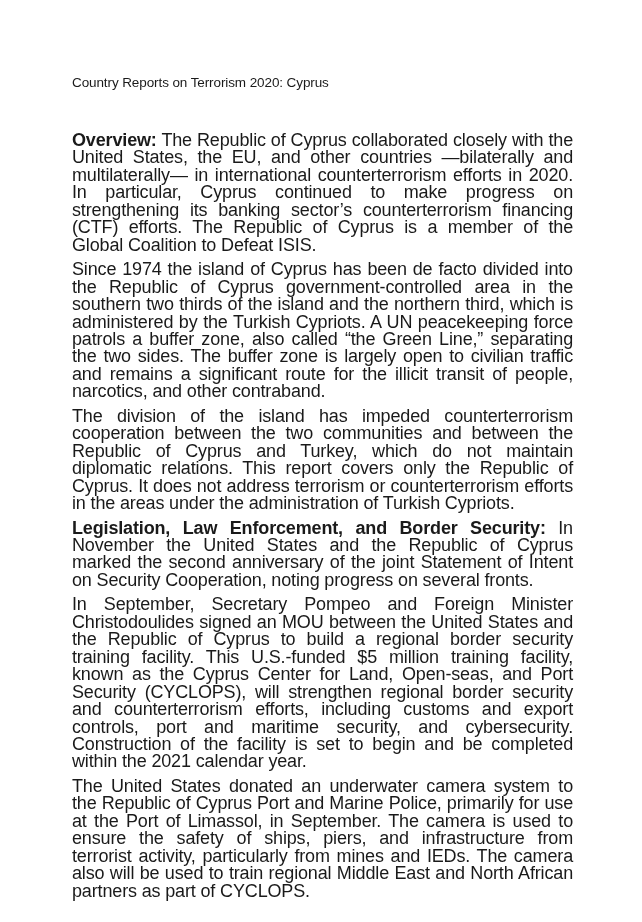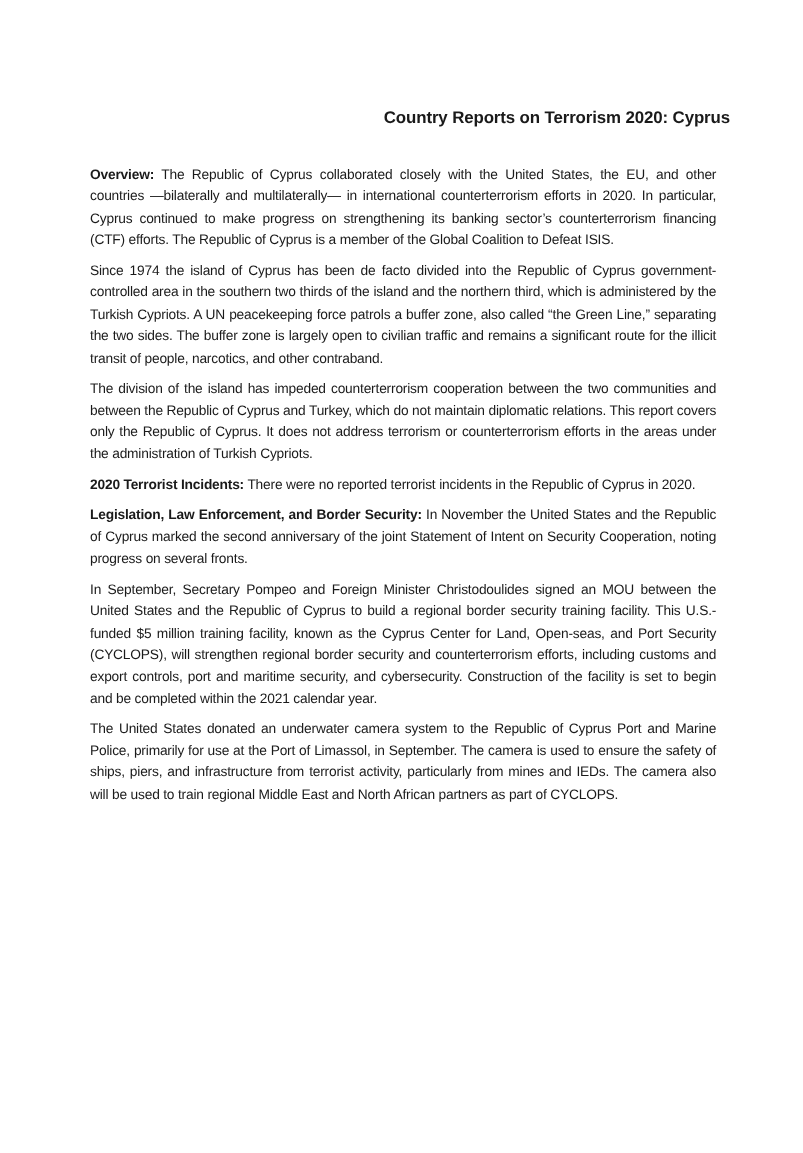--- a/index.html
+++ b/index.html
@@ -19,35 +19,35 @@
     position: absolute;
     left: 72px;
     top: 0;
     width: 501px;
   }
   .title {
     position: absolute;
     top: 75px;
     left: 0;
     width: 501px;
-    text-align: right;
-    font-weight: bold;
+    text-align: left;
+    font-weight: normal;
     font-size: 13.5px;
     letter-spacing: -0.1px;
-    margin: 11px;
+    margin: 0;
   }
   .body {
     position: absolute;
     top: 132px;
     left: 0;
     width: 501px;
   }
   .para {
     margin: 0 0 7px 0;
-    font-size: 11px;
+    font-size: 18px;
     line-height: 17.45px;
     text-align: justify;
     letter-spacing: -0.15px;
   }
   .lead {
     font-weight: bold;
   }
 </style>
 </head>
 <body>
@@ -55,21 +55,20 @@
 <div class="page">
   <h1 class="title">Country Reports on Terrorism 2020: Cyprus</h1>
 
   <div class="body">
     <p class="para"><span class="lead">Overview:</span><span> The Republic of Cyprus collaborated closely with the United States, the EU, and other countries —bilaterally and multilaterally— in international counterterrorism efforts in 2020.  In particular, Cyprus continued to make progress on strengthening its banking sector’s counterterrorism financing (CTF) efforts.  The Republic of Cyprus is a member of the Global Coalition to Defeat ISIS.</span></p>
 
     <p class="para"><span>Since 1974 the island of Cyprus has been de facto divided into the Republic of Cyprus government-controlled area in the southern two thirds of the island and the northern third, which is administered by the Turkish Cypriots.  A UN peacekeeping force patrols a buffer zone, also called “the Green Line,” separating the two sides.  The buffer zone is largely open to civilian traffic and remains a significant route for the illicit transit of people, narcotics, and other contraband.</span></p>
 
     <p class="para"><span>The division of the island has impeded counterterrorism cooperation between the two communities and between the Republic of Cyprus and Turkey, which do not maintain diplomatic relations.  This report covers only the Republic of Cyprus.  It does not address terrorism or counterterrorism efforts in the areas under the administration of Turkish Cypriots.</span></p>
 
-    <p class="para"><span class="lead">2020 Terrorist Incidents:</span><span> There were no reported terrorist incidents in the Republic of Cyprus in 2020.</span></p>
 
     <p class="para"><span class="lead">Legislation, Law Enforcement, and Border Security:</span><span> In November the United States and the Republic of Cyprus marked the second anniversary of the joint Statement of Intent on Security Cooperation, noting progress on several fronts.</span></p>
 
 
     <p class="para"><span>In September, Secretary Pompeo and Foreign Minister Christodoulides signed an MOU between the United States and the Republic of Cyprus to build a regional border security training facility.  This U.S.-funded $5 million training facility, known as the Cyprus Center for Land, Open-seas, and Port Security (CYCLOPS), will strengthen regional border security and counterterrorism efforts, including customs and export controls, port and maritime security, and cybersecurity.  Construction of the facility is set to begin and be completed within the 2021 calendar year.</span></p>
 
     <p class="para"><span>The United States donated an underwater camera system to the Republic of Cyprus Port and Marine Police, primarily for use at the Port of Limassol, in September.  The camera is used to ensure the safety of ships, piers, and infrastructure from terrorist activity, particularly from mines and IEDs. The camera also will be used to train regional Middle East and North African partners as part of CYCLOPS.</span></p>
   </div>
 </div>
 

